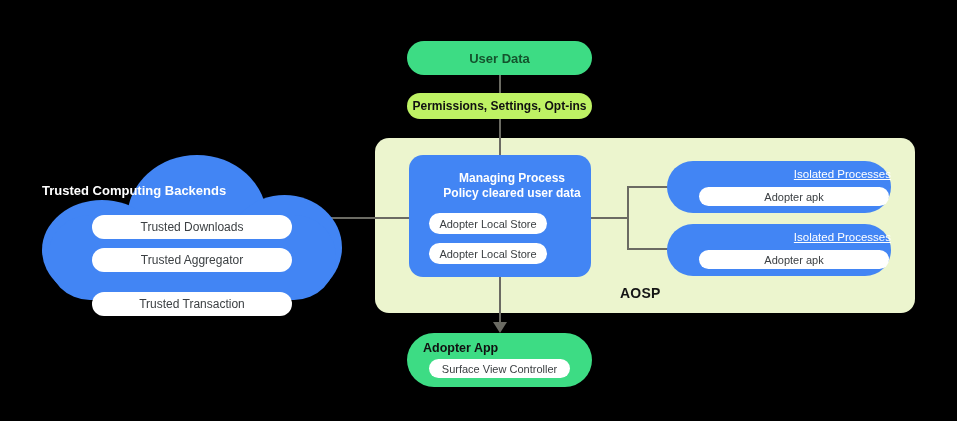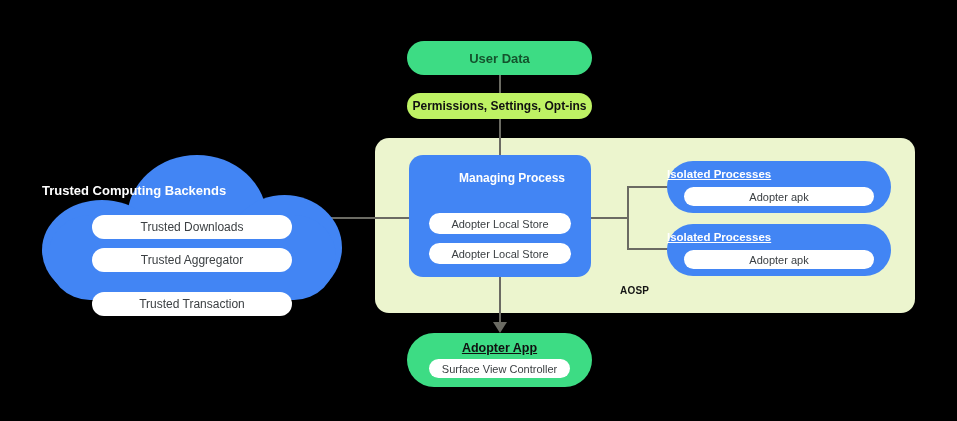--- a/index.html
+++ b/index.html
@@ -23,21 +23,21 @@
     top: 138px;
     width: 540px;
     height: 175px;
     background: #ECF5CE;
     border-radius: 14px;
   }
   .aosp-label {
     position: absolute;
     left: 620px;
     top: 285px;
-    font-size: 10px;
+    font-size: 14px;
     font-weight: bold;
     color: #151515;
     letter-spacing: 0.2px;
   }
 
   
   .pill {
     position: absolute;
     border-radius: 999px;
     display: flex;
@@ -132,21 +132,21 @@
     text-align: center;
     font-size: 12px;
     font-weight: bold;
     color: #FFFFFF;
     line-height: 15px;
     margin-left: 12px;
   }
   .managing-item {
     position: absolute;
     left: 20px;
-    width: 142px;
+    width: 118px;
     height: 21px;
     background: #FFFFFF;
     color: #3C4043;
     font-size: 11px;
   }
   .managing-item-0 { top: 58px; }
   .managing-item-1 { top: 88px; }
 
   
   .isolated {
@@ -156,55 +156,53 @@
     height: 52px;
     background: #4285F4;
     border-radius: 26px;
   }
   .isolated-0 { top: 161px; }
   .isolated-1 { top: 224px; }
   .isolated-title {
     position: absolute;
     left: 0; top: 7px;
     width: 224px;
-    text-align: left;
+    text-align: right;
     font-size: 11.5px;
-    font-weight: bold;
+    font-weight: normal;
     color: #FFFFFF;
     text-decoration: underline;
   }
   .isolated-item {
     position: absolute;
-    left: 17px; top: 26px;
+    left: 32px; top: 26px;
     width: 190px;
     height: 19px;
     background: #FFFFFF;
     color: #3C4043;
     font-size: 11px;
   }
 
   
   .adopter-app {
     position: absolute;
     left: 407px;
     top: 333px;
     width: 185px;
     height: 54px;
     background: #3DDC84;
     border-radius: 27px;
   }
   .adopter-app-title {
     position: absolute;
-    left: 0; top: 8px;
+    left: 16px; top: 8px;
     width: 185px;
-    text-align: center;
     font-size: 12.5px;
     font-weight: bold;
     color: #101010;
-    text-decoration: underline;
   }
   .adopter-app-item {
     position: absolute;
     left: 22px; top: 26px;
     width: 141px;
     height: 19px;
     background: #FFFFFF;
     color: #3C4043;
     font-size: 11px;
   }
@@ -271,20 +269,21 @@
       <span>Trusted Downloads</span>
     </div>
     <div class="pill cloud-item cloud-item-2">
       <span>Trusted Transaction</span>
     </div>
   </div>
 
   <div class="managing">
     <div class="managing-title">
       <div>Managing Process</div>
+      <div>Policy cleared user data</div>
     </div>
     <div class="pill managing-item managing-item-0">
       <span>Adopter Local Store</span>
     </div>
     <div class="pill managing-item managing-item-1">
       <span>Adopter Local Store</span>
     </div>
   </div>
 
   <div class="isolated isolated-0">

